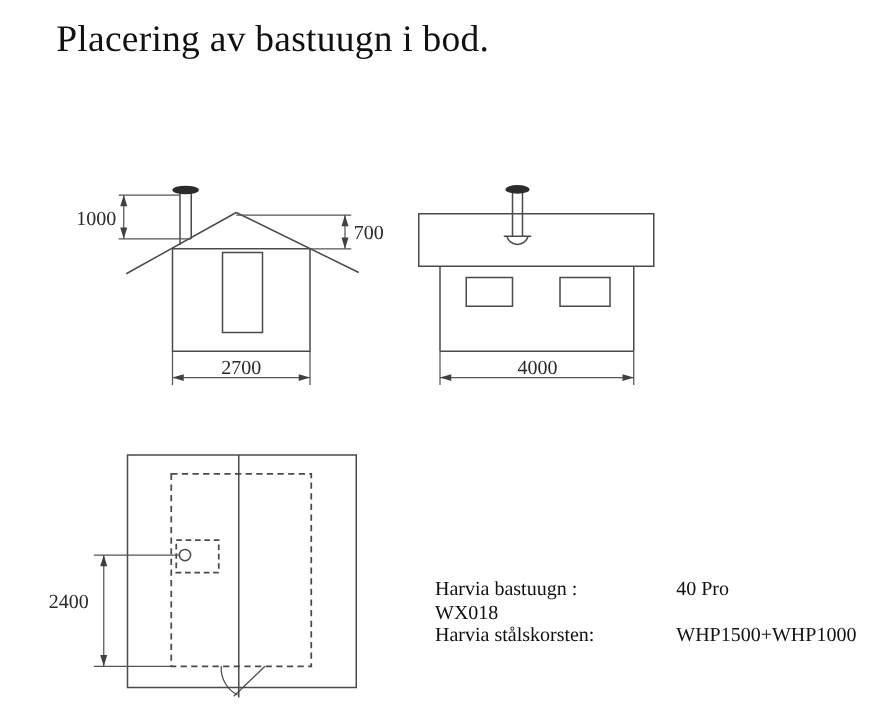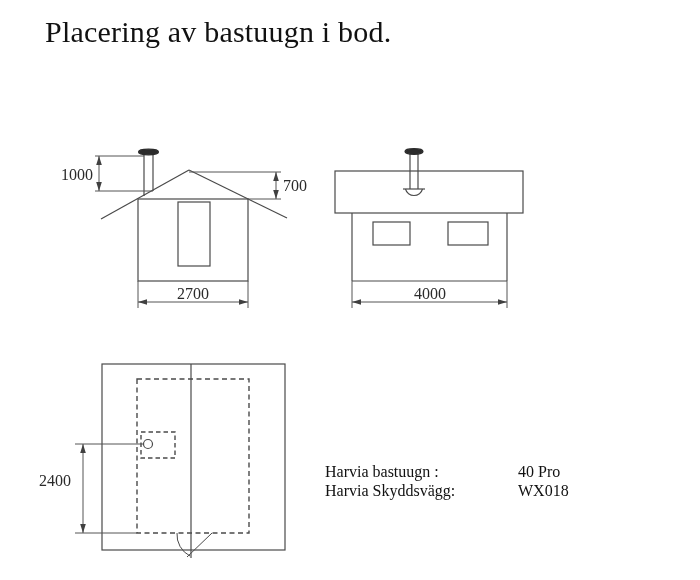--- a/index.html
+++ b/index.html
@@ -3,21 +3,21 @@
 <meta charset="utf-8">
 <style>
   html,body{margin:0;padding:0;background:#fff;}
   #page{position:relative;width:700px;height:580px;background:#ffffff;overflow:hidden;
         font-family:"Liberation Serif","DejaVu Serif",serif;color:#1a1a1a;border-radius:16px;}
   #title{position:absolute;left:45px;top:15px;font-size:30px;letter-spacing:0.2px;
          color:#111;white-space:nowrap;}
   #drawing{position:absolute;left:0;top:0;}
   .dim-text{font-family:"Liberation Serif","DejaVu Serif",serif;font-size:16px;fill:#2a2a2a;}
   #parts{position:absolute;left:325px;top:463px;font-size:16px;line-height:18.7px;color:#111;}
-  .parts-row{display:grid;grid-template-columns:193px auto;white-space:nowrap;}
+  .parts-row{display:grid;grid-template-columns:193px auto;white-space:nowrap;margin-left:23px;}
 </style>
 </head>
 <body>
 
 <div id="page">
 
   <div id="title">Placering av bastuugn i bod.</div>
 
   <svg id="drawing" width="700" height="580" viewBox="0 0 700 580" xmlns="http://www.w3.org/2000/svg">
 
@@ -115,20 +115,21 @@
       <text class="dim-text" x="71" y="486" text-anchor="end" stroke="none">2400</text>
     </g>
   </svg>
 
   <div id="parts">
     <div class="parts-row">
       <span>Harvia bastuugn :</span>
       <span>40 Pro</span>
     </div>
     <div class="parts-row">
-      <span>Harvia Skyddsvägg:</span>
       <span>WX018</span>
     </div>
     <div class="parts-row">
+      <span>Harvia stålskorsten:</span>
+      <span>WHP1500+WHP1000</span>
     </div>
   </div>
 
 </div>
 
 </body></html>

